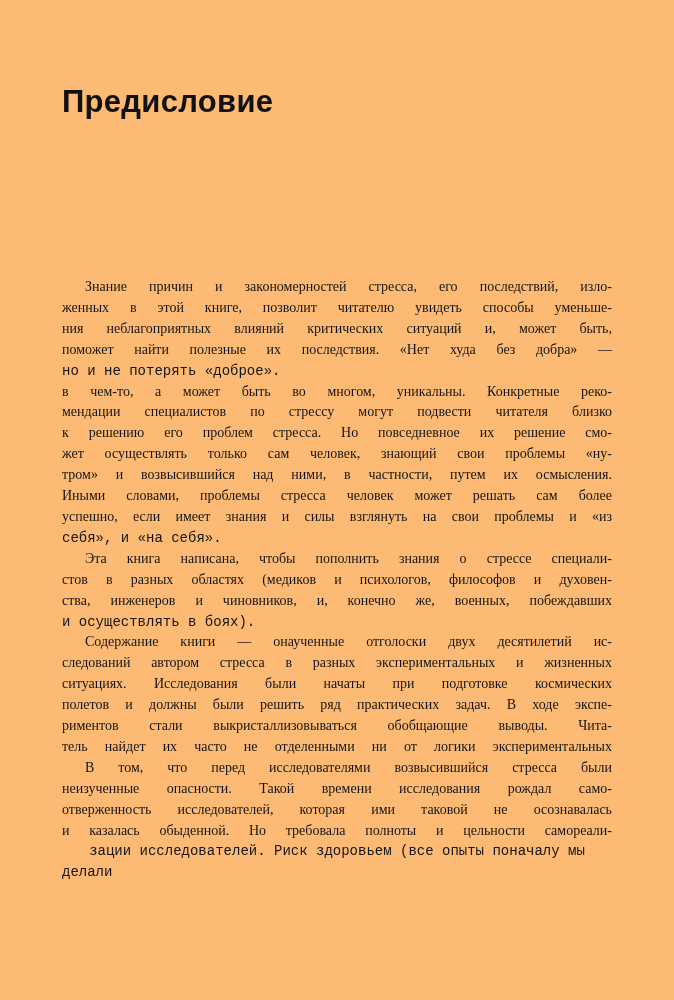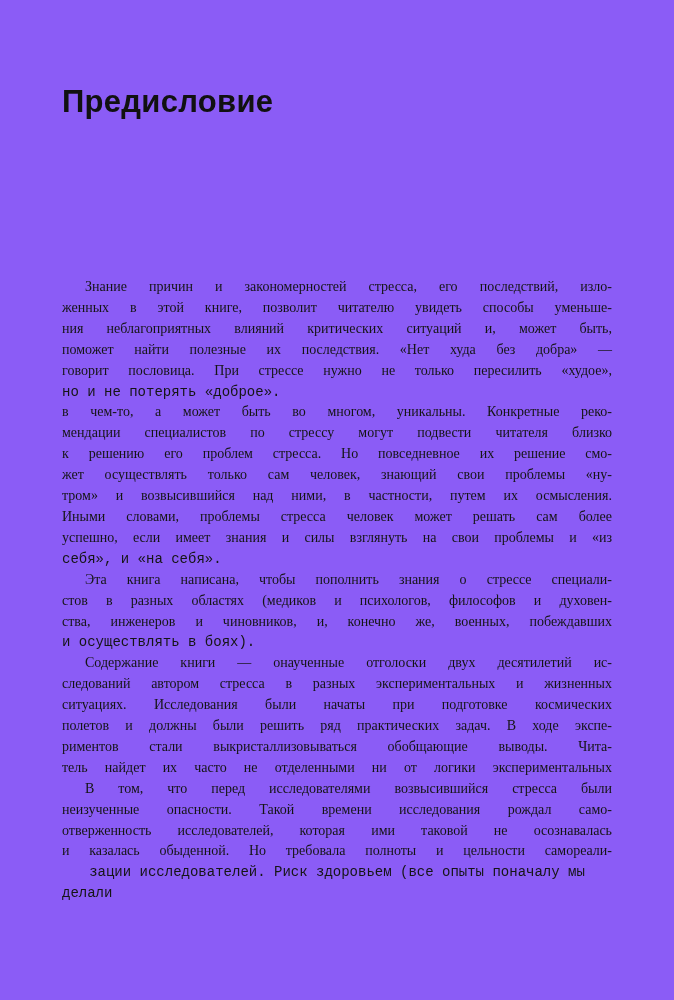--- a/index.html
+++ b/index.html
@@ -4,21 +4,21 @@
 <style>
   html, body {
     margin: 0;
     padding: 0;
     background: #ffffff;
   }
   .page {
     position: relative;
     width: 674px;
     height: 1000px;
-    background: #8b5cf6;
+    background: #fdba74;
     color: #151515;
     font-family: "Liberation Serif", serif;
     overflow: hidden;
   }
   .title {
     position: absolute;
     left: 62px;
     top: 84px;
     font-family: "Liberation Sans", sans-serif;
     font-weight: 700;
@@ -55,21 +55,20 @@
 <body>
 
 <div class="page">
   <div class="title">Предисловие</div>
   <div class="body-text">
       <div class="paragraph">
         <div class="line first">Знание причин и закономерностей стресса, его последствий, изло-</div>
         <div class="line">женных в этой книге, позволит читателю увидеть способы уменьше-</div>
         <div class="line">ния неблагоприятных влияний критических ситуаций и, может быть,</div>
         <div class="line">поможет найти полезные их последствия. «Нет худа без добра» —</div>
-        <div class="line">говорит пословица. При стрессе нужно не только пересилить «худое»,</div>
         <div class="line last">но и не потерять «доброе».</div>
       </div>
       <div class="paragraph">
         <div class="line">в чем-то, а может быть во многом, уникальны. Конкретные реко-</div>
         <div class="line">мендации специалистов по стрессу могут подвести читателя близко</div>
         <div class="line">к решению его проблем стресса. Но повседневное их решение смо-</div>
         <div class="line">жет осуществлять только сам человек, знающий свои проблемы «ну-</div>
         <div class="line">тром» и возвысившийся над ними, в частности, путем их осмысления.</div>
         <div class="line">Иными словами, проблемы стресса человек может решать сам более</div>
         <div class="line">успешно, если имеет знания и силы взглянуть на свои проблемы и «из</div>

